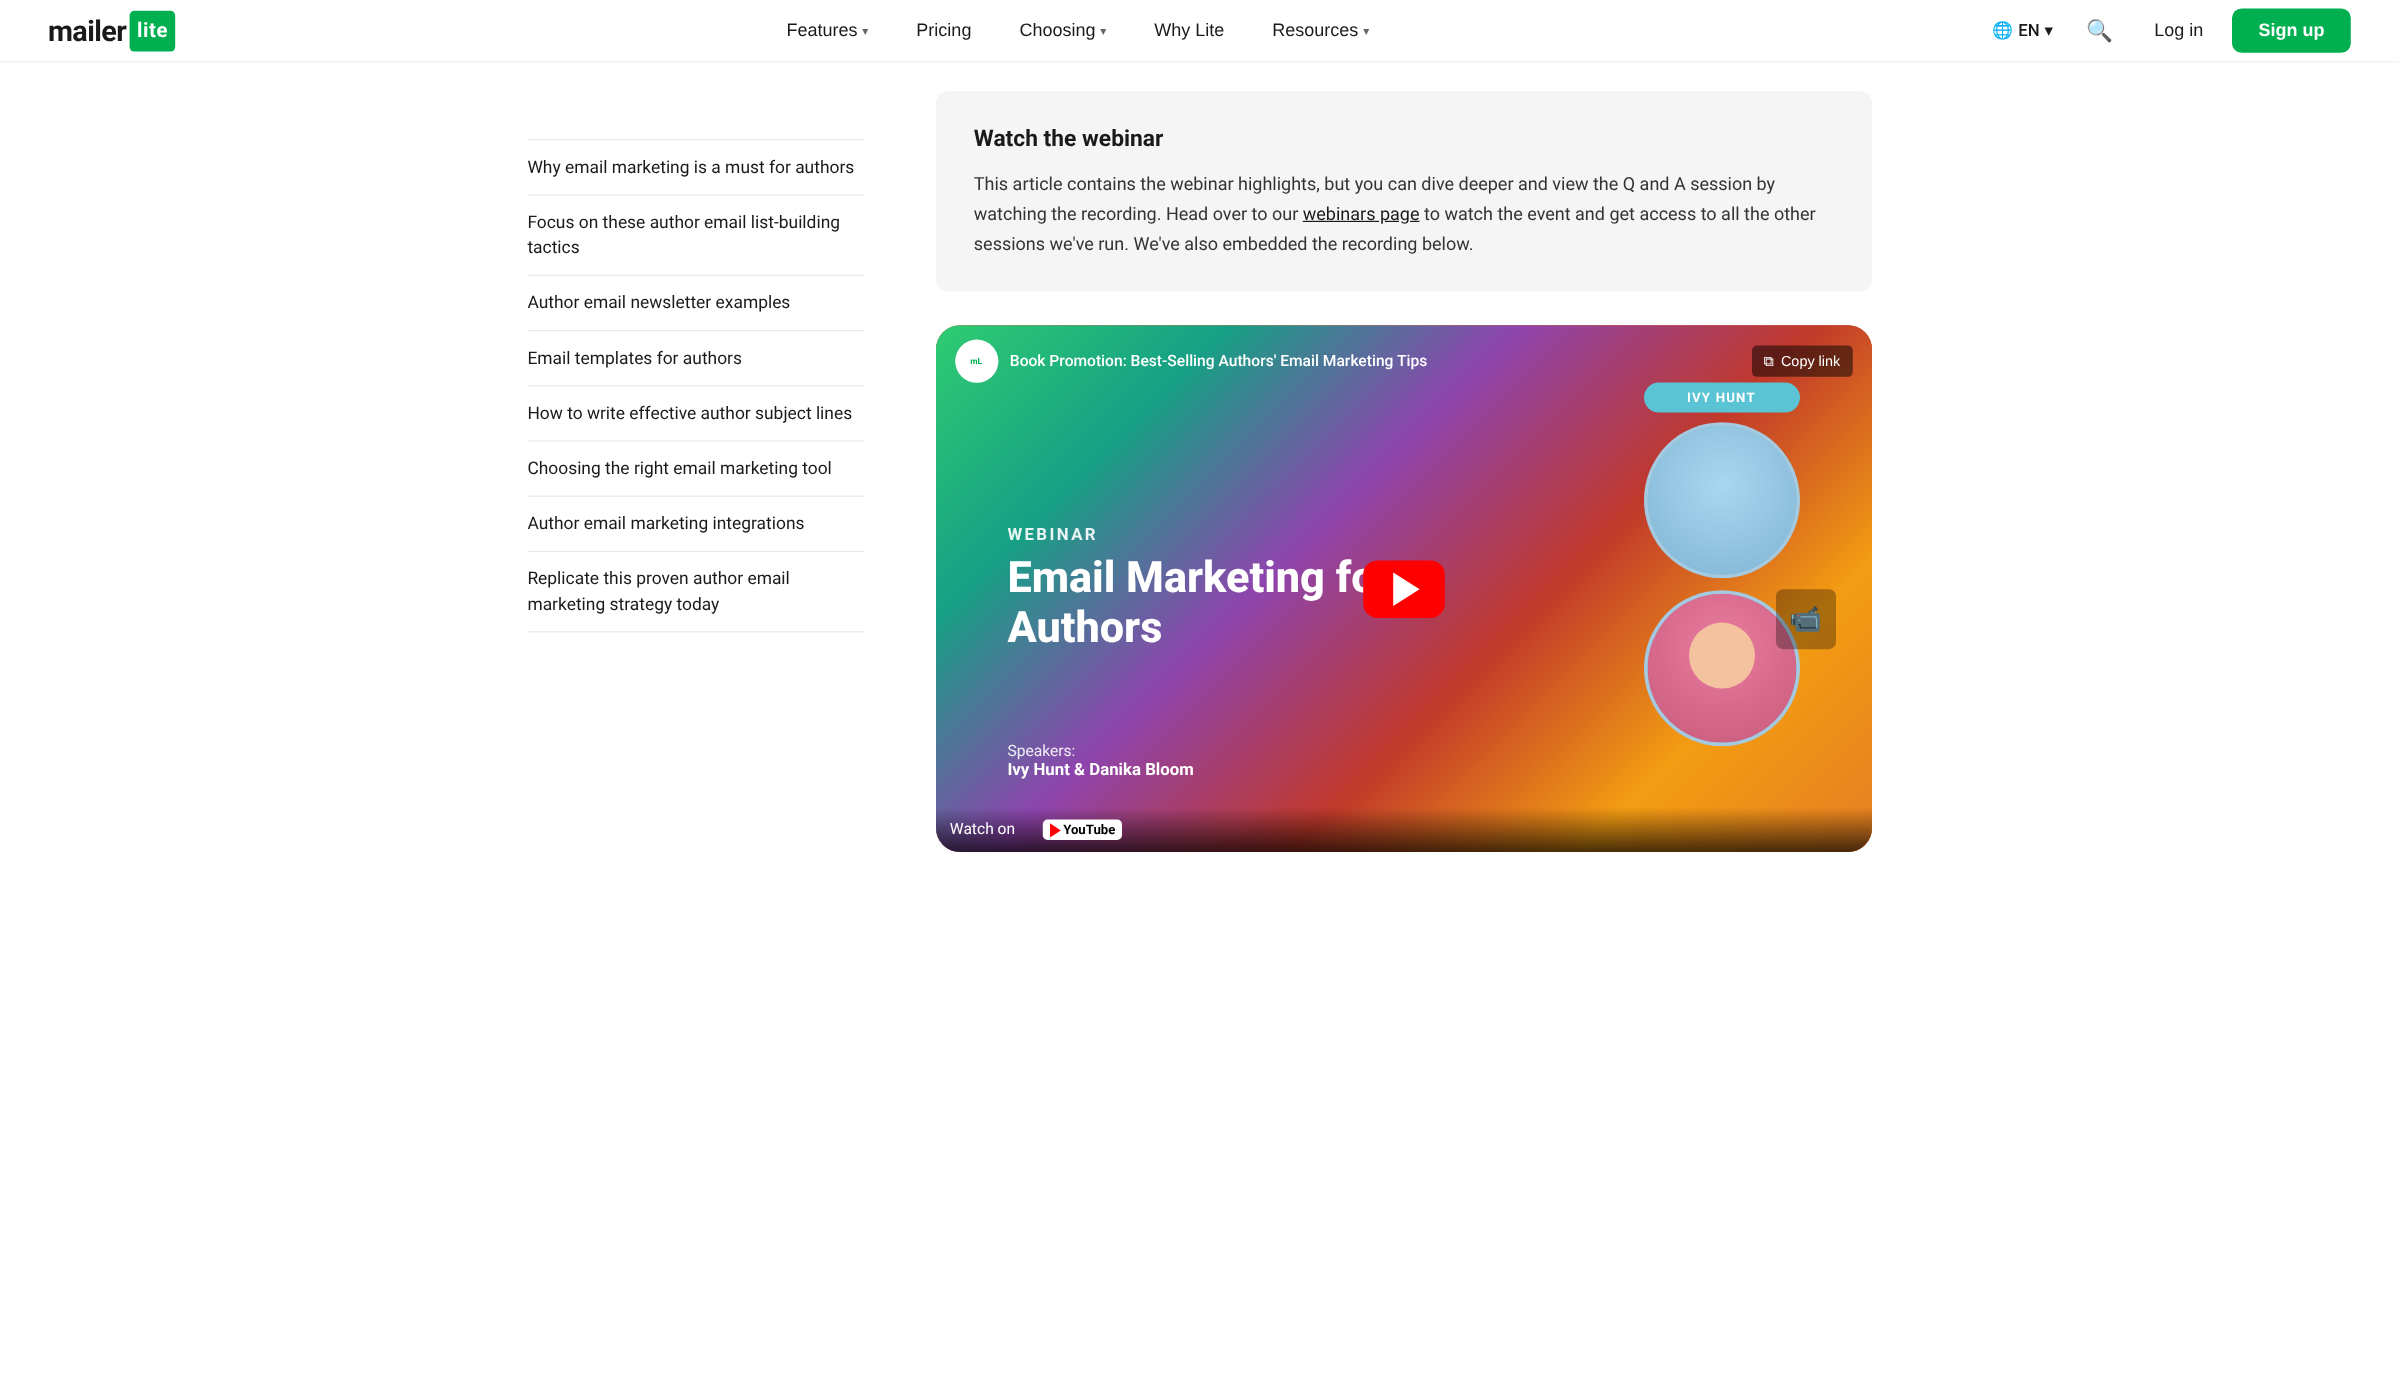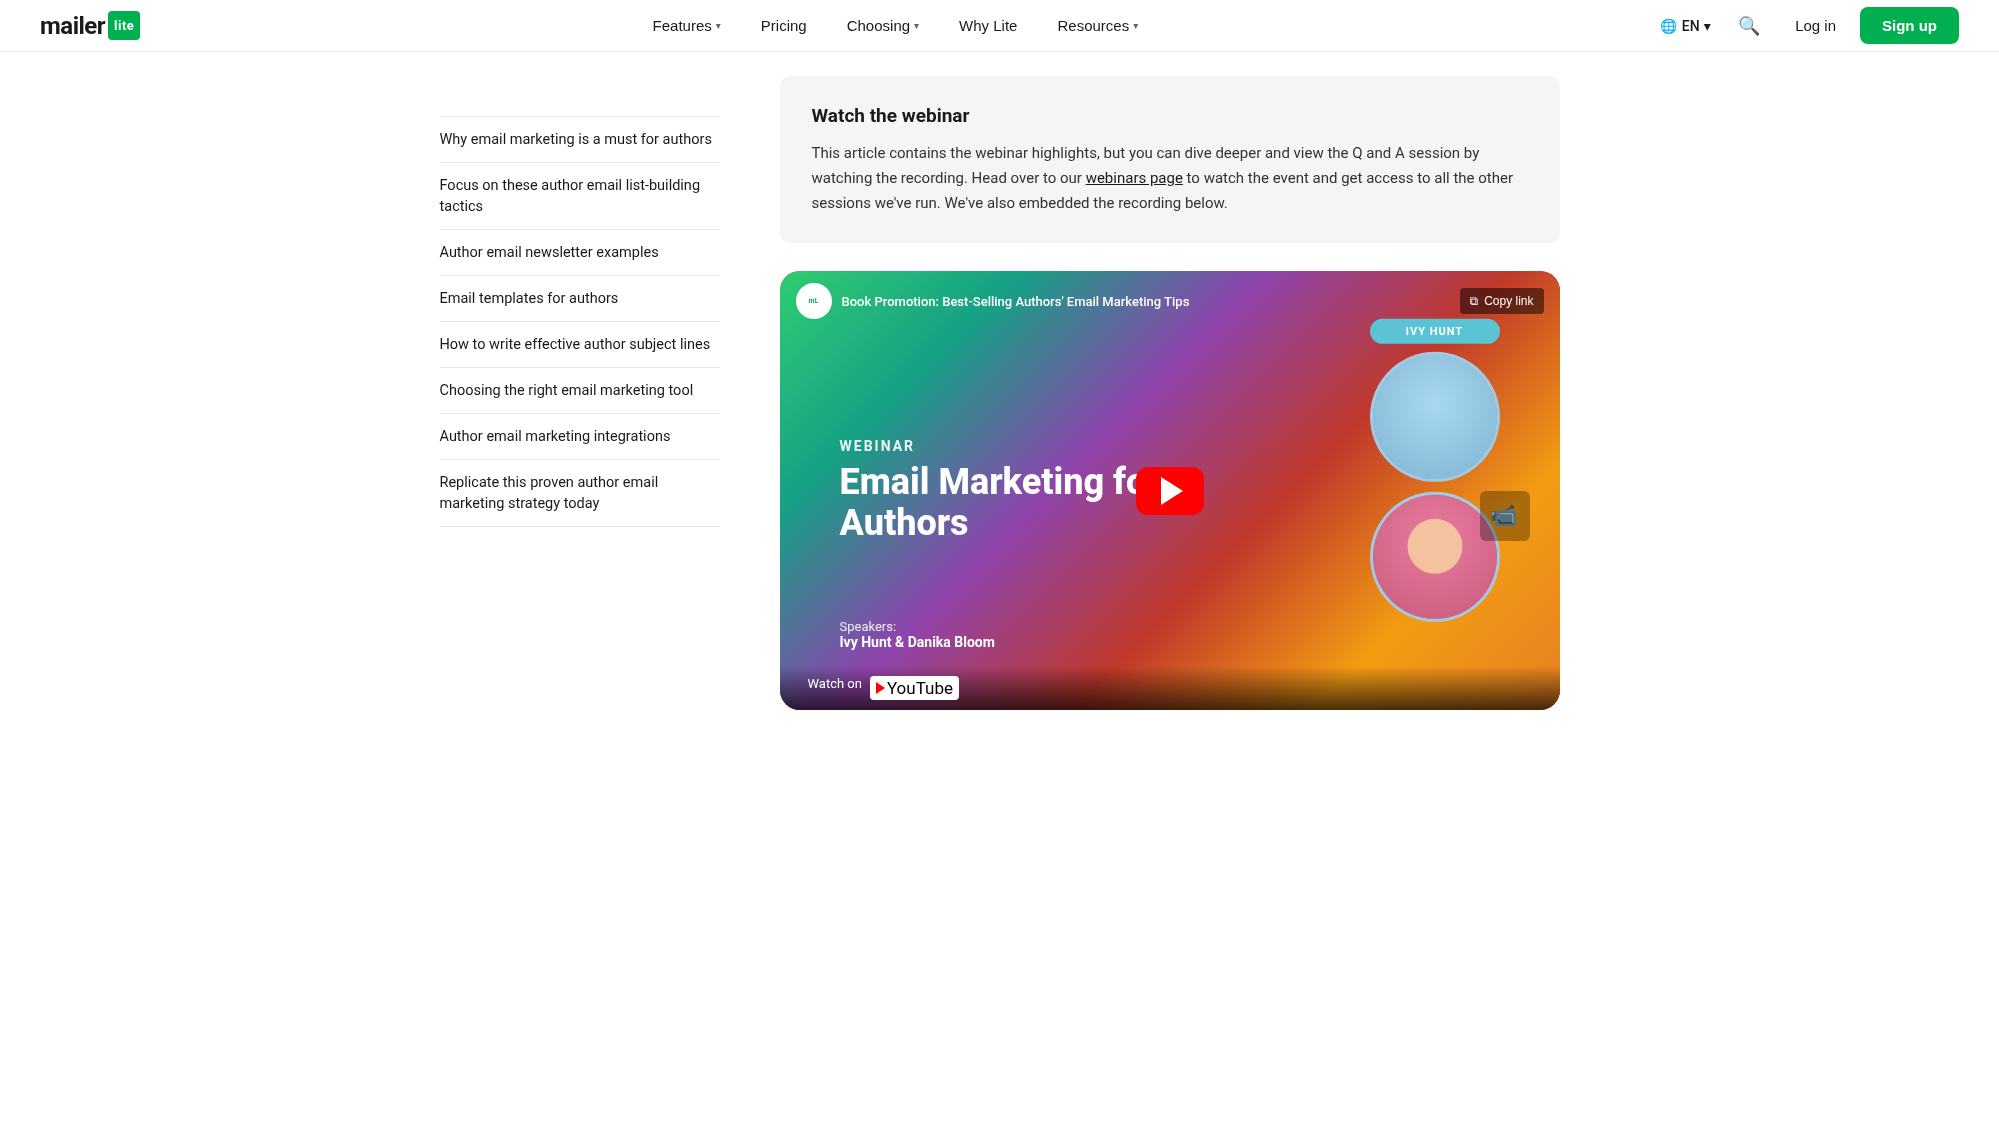--- a/index.html
+++ b/index.html
@@ -7,21 +7,21 @@
 
     
     nav {
       display: flex; align-items: center; justify-content: space-between;
       padding: 0 40px; height: 52px; border-bottom: 1px solid #eee; background: #fff;
       position: sticky; top: 0; z-index: 100;
     }
     .nav-logo { display: flex; align-items: center; gap: 0; }
     .logo-mailer { font-size: 24px; font-weight: 700; color: #1a1a1a; letter-spacing: -0.5px; }
     .logo-lite {
-      background: #00b050; color: #fff; font-size: 13px; font-weight: 700;
+      background: #00b050; color: #fff; font-size: 17px; font-weight: 700;
       padding: 7px 6px; border-radius: 4px; margin-left: 3px; letter-spacing: 0.5px;
     }
     .nav-links { display: flex; gap: 8px; }
     .nav-link {
       display: flex; align-items: center; gap: 4px;
       padding: 8px 16px; font-size: 15px; font-weight: 500; color: #1a1a1a;
       cursor: pointer; border-radius: 6px; text-decoration: none;
       background: none; border: none;
     }
     .nav-link .chevron { font-size: 10px; color: #666; }
@@ -158,21 +158,21 @@
     .yt-play-triangle {
       width: 0; height: 0;
       border-top: 14px solid transparent; border-bottom: 14px solid transparent;
       border-left: 22px solid #fff; margin-left: 4px;
     }
 
     
     .yt-bottom-bar {
       position: absolute; bottom: 0; left: 0; right: 0;
       background: linear-gradient(to top, rgba(0,0,0,0.7), transparent);
-      padding: 10px 28px; display: flex; gap: 8px;
+      padding: 10px 12px; display: flex; align-items: center; gap: 23px;
     }
     .yt-watch-text { color: #fff; font-size: 13px; }
     .yt-logo {
       background: #fff; border-radius: 4px; padding: 2px 6px;
       display: flex; align-items: center; gap: 2px;
       font-size: 12px; font-weight: 700; color: #ff0000;
     }
     .yt-logo-play {
       width: 0; height: 0;
       border-top: 6px solid transparent; border-bottom: 6px solid transparent;
@@ -287,21 +287,21 @@
         </div>
 
         <div class="yt-play">
           <div class="yt-play-triangle"></div>
         </div>
 
         <div class="yt-bottom-bar">
           <span class="yt-watch-text">Watch on</span>
           <div class="yt-logo">
             <div class="yt-logo-play"></div>
-            <span style="font-size:17px;color:#000;font-weight:400;">YouTube</span>
+            <span style="font-size:11px;color:#000;font-weight:700;">YouTube</span>
           </div>
         </div>
 
       </div>
     </div>
 
   </main>
 </div>
 
 </body></html>

